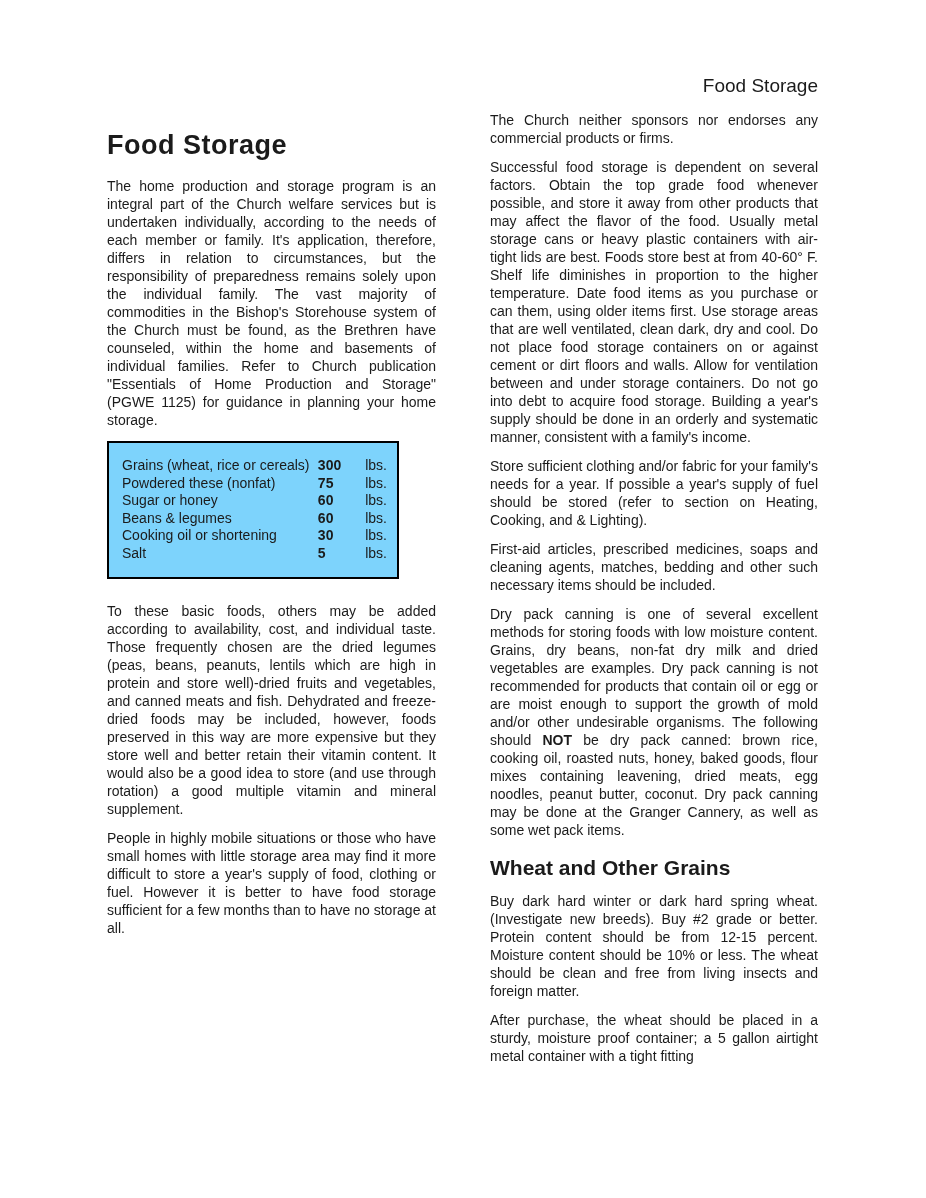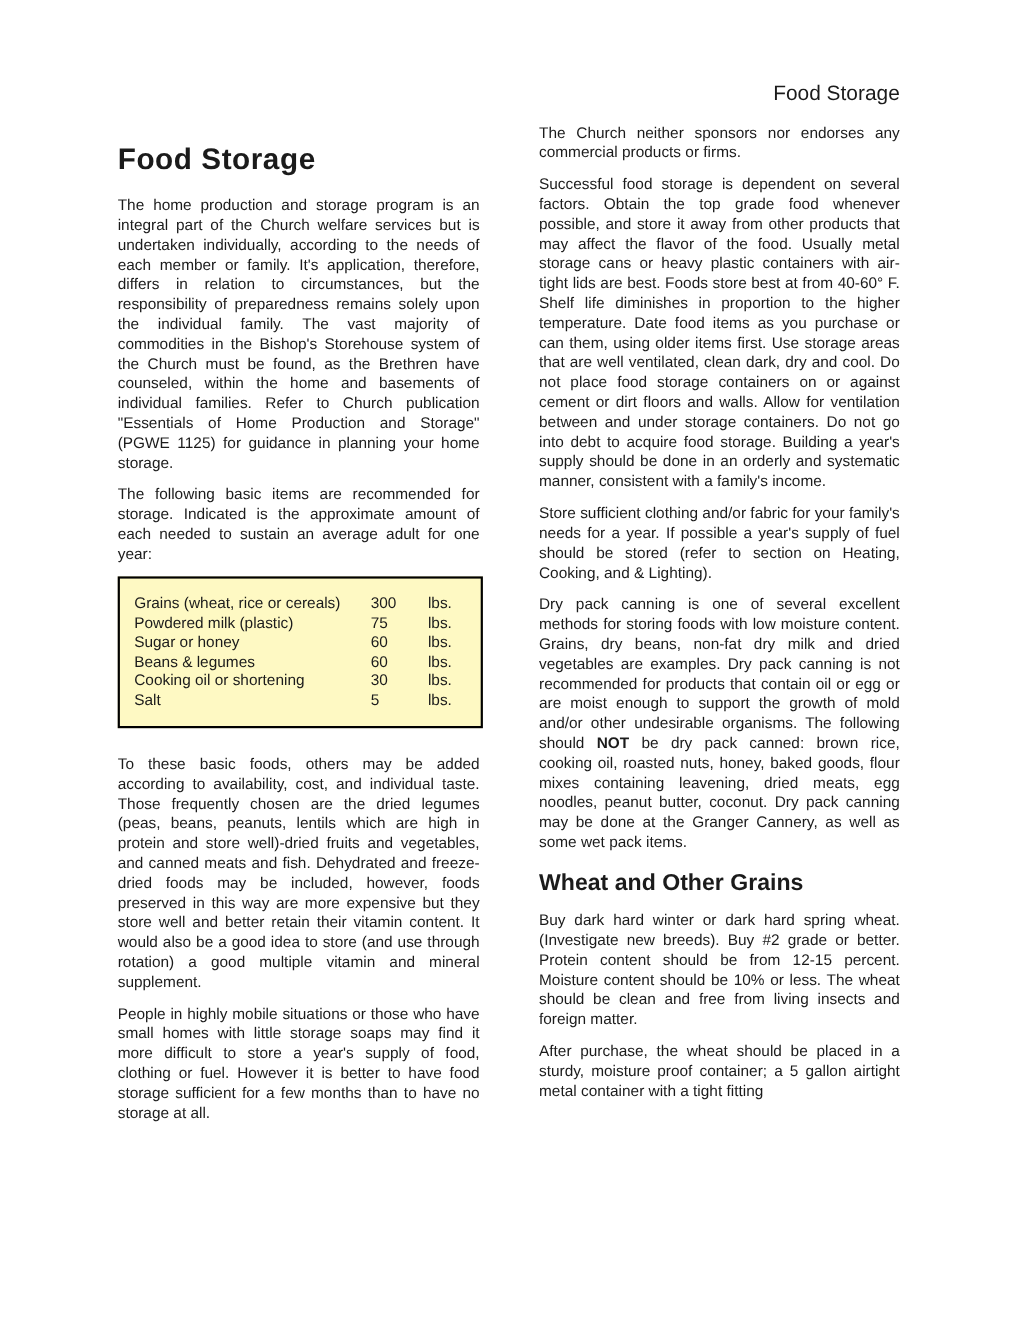--- a/index.html
+++ b/index.html
@@ -47,33 +47,33 @@
     margin: 0 0 14px 0;
   }
   p.body-par {
     margin: 0 0 11px 0;
   }
   p.body-par:last-child {
     margin-bottom: 0;
   }
   .storage-table {
     box-sizing: border-box;
-    width: 332px;
+    width: 292px;
     border: 2px solid #000000;
-    background: #fef9c3;
+    background: #7dd3fc;
     padding: 14px 10px 15px 13px;
     margin: 12px 0 23px 0;
   }
   .t-row {
     display: flex;
     line-height: 17.5px;
     text-align: left;
   }
   .t-item { width: 215px; }
-  .t-qty  { width: 52px; }
+  .t-qty  { width: 52px; font-weight: bold; }
   .t-unit { flex: 1; }
   .section-heading {
     font-size: 21px;
     font-weight: bold;
     line-height: 22px;
     text-align: left;
     margin: 18px 0 13px 0;
   }
   .emph-not {
     font-weight: bold;
@@ -89,30 +89,29 @@
 </style>
 </head>
 <body>
 
 <div class="page">
 
   <div class="col col-left">
     <h1 class="page-title">Food Storage</h1>
 
     <p class="body-par">The home production and storage program is an integral part of the Church welfare services but is undertaken individually, according to the needs of each member or family. It's application, therefore, differs in relation to circumstances, but the responsibility of preparedness remains solely upon the individual family. The vast majority of commodities in the Bishop's Storehouse system of the Church must be found, as the Brethren have counseled, within the home and basements of individual families. Refer to Church publication "Essentials of Home Production and Storage" (PGWE 1125) for guidance in planning your home storage.</p>
-    <p class="body-par">The following basic items are recommended for storage. Indicated is the approximate amount of each needed to sustain an average adult for one year:</p>
 
     <div class="storage-table">
       <div class="t-row">
         <span class="t-item">Grains (wheat, rice or cereals)</span>
         <span class="t-qty">300</span>
         <span class="t-unit">lbs.</span>
       </div>
       <div class="t-row">
-        <span class="t-item">Powdered milk (plastic)</span>
+        <span class="t-item">Powdered these (nonfat)</span>
         <span class="t-qty">75</span>
         <span class="t-unit">lbs.</span>
       </div>
       <div class="t-row">
         <span class="t-item">Sugar or honey</span>
         <span class="t-qty">60</span>
         <span class="t-unit">lbs.</span>
       </div>
       <div class="t-row">
         <span class="t-item">Beans &amp; legumes</span>
@@ -125,29 +124,30 @@
         <span class="t-unit">lbs.</span>
       </div>
       <div class="t-row">
         <span class="t-item">Salt</span>
         <span class="t-qty">5</span>
         <span class="t-unit">lbs.</span>
       </div>
     </div>
 
     <p class="body-par">To these basic foods, others may be added according to availability, cost, and individual taste. Those frequently chosen are the dried legumes (peas, beans, peanuts, lentils which are high in protein and store well)-dried fruits and vegetables, and canned meats and fish. Dehydrated and freeze-dried foods may be included, however, foods preserved in this way are more expensive but they store well and better retain their vitamin content. It would also be a good idea to store (and use through rotation) a good multiple vitamin and mineral supplement.</p>
-    <p class="body-par">People in highly mobile situations or those who have small homes with little storage soaps may find it more difficult to store a year's supply of food, clothing or fuel. However it is better to have food storage sufficient for a few months than to have no storage at all.</p>
+    <p class="body-par">People in highly mobile situations or those who have small homes with little storage area may find it more difficult to store a year's supply of food, clothing or fuel. However it is better to have food storage sufficient for a few months than to have no storage at all.</p>
   </div>
 
   <div class="col col-right">
     <div class="running-header">Food Storage</div>
 
     <p class="body-par">The Church neither sponsors nor endorses any commercial products or firms.</p>
     <p class="body-par">Successful food storage is dependent on several factors. Obtain the top grade food whenever possible, and store it away from other products that may affect the flavor of the food. Usually metal storage cans or heavy plastic containers with air-tight lids are best. Foods store best at from 40-60° F. Shelf life diminishes in proportion to the higher temperature. Date food items as you purchase or can them, using older items first. Use storage areas that are well ventilated, clean dark, dry and cool. Do not place food storage containers on or against cement or dirt floors and walls. Allow for ventilation between and under storage containers. Do not go into debt to acquire food storage. Building a year's supply should be done in an orderly and systematic manner, consistent with a family's income.</p>
     <p class="body-par">Store sufficient clothing and/or fabric for your family's needs for a year. If possible a year's supply of fuel should be stored (refer to section on Heating, Cooking, and &amp; Lighting).</p>
+    <p class="body-par">First-aid articles, prescribed medicines, soaps and cleaning agents, matches, bedding and other such necessary items should be included.</p>
 
     <p class="body-par"><span>Dry pack canning is one of several excellent methods for storing foods with low moisture content. Grains, dry beans, non-fat dry milk and dried vegetables are examples. Dry pack canning is not recommended for products that contain oil or egg or are moist enough to support the growth of mold and/or other undesirable organisms. The following should </span><span class="emph-not">NOT</span><span> be dry pack canned: brown rice, cooking oil, roasted nuts, honey, baked goods, flour mixes containing leavening, dried meats, egg noodles, peanut butter, coconut. Dry pack canning may be done at the Granger Cannery, as well as some wet pack items.</span></p>
 
     <h2 class="section-heading">Wheat and Other Grains</h2>
 
     <p class="body-par">Buy dark hard winter or dark hard spring wheat. (Investigate new breeds). Buy #2 grade or better. Protein content should be from 12-15 percent. Moisture content should be 10% or less. The wheat should be clean and free from living insects and foreign matter.</p>
     <p class="body-par">After purchase, the wheat should be placed in a sturdy, moisture proof container; a 5 gallon airtight metal container with a tight fitting</p>
   </div>
 
   <div class="page-number">21</div>

